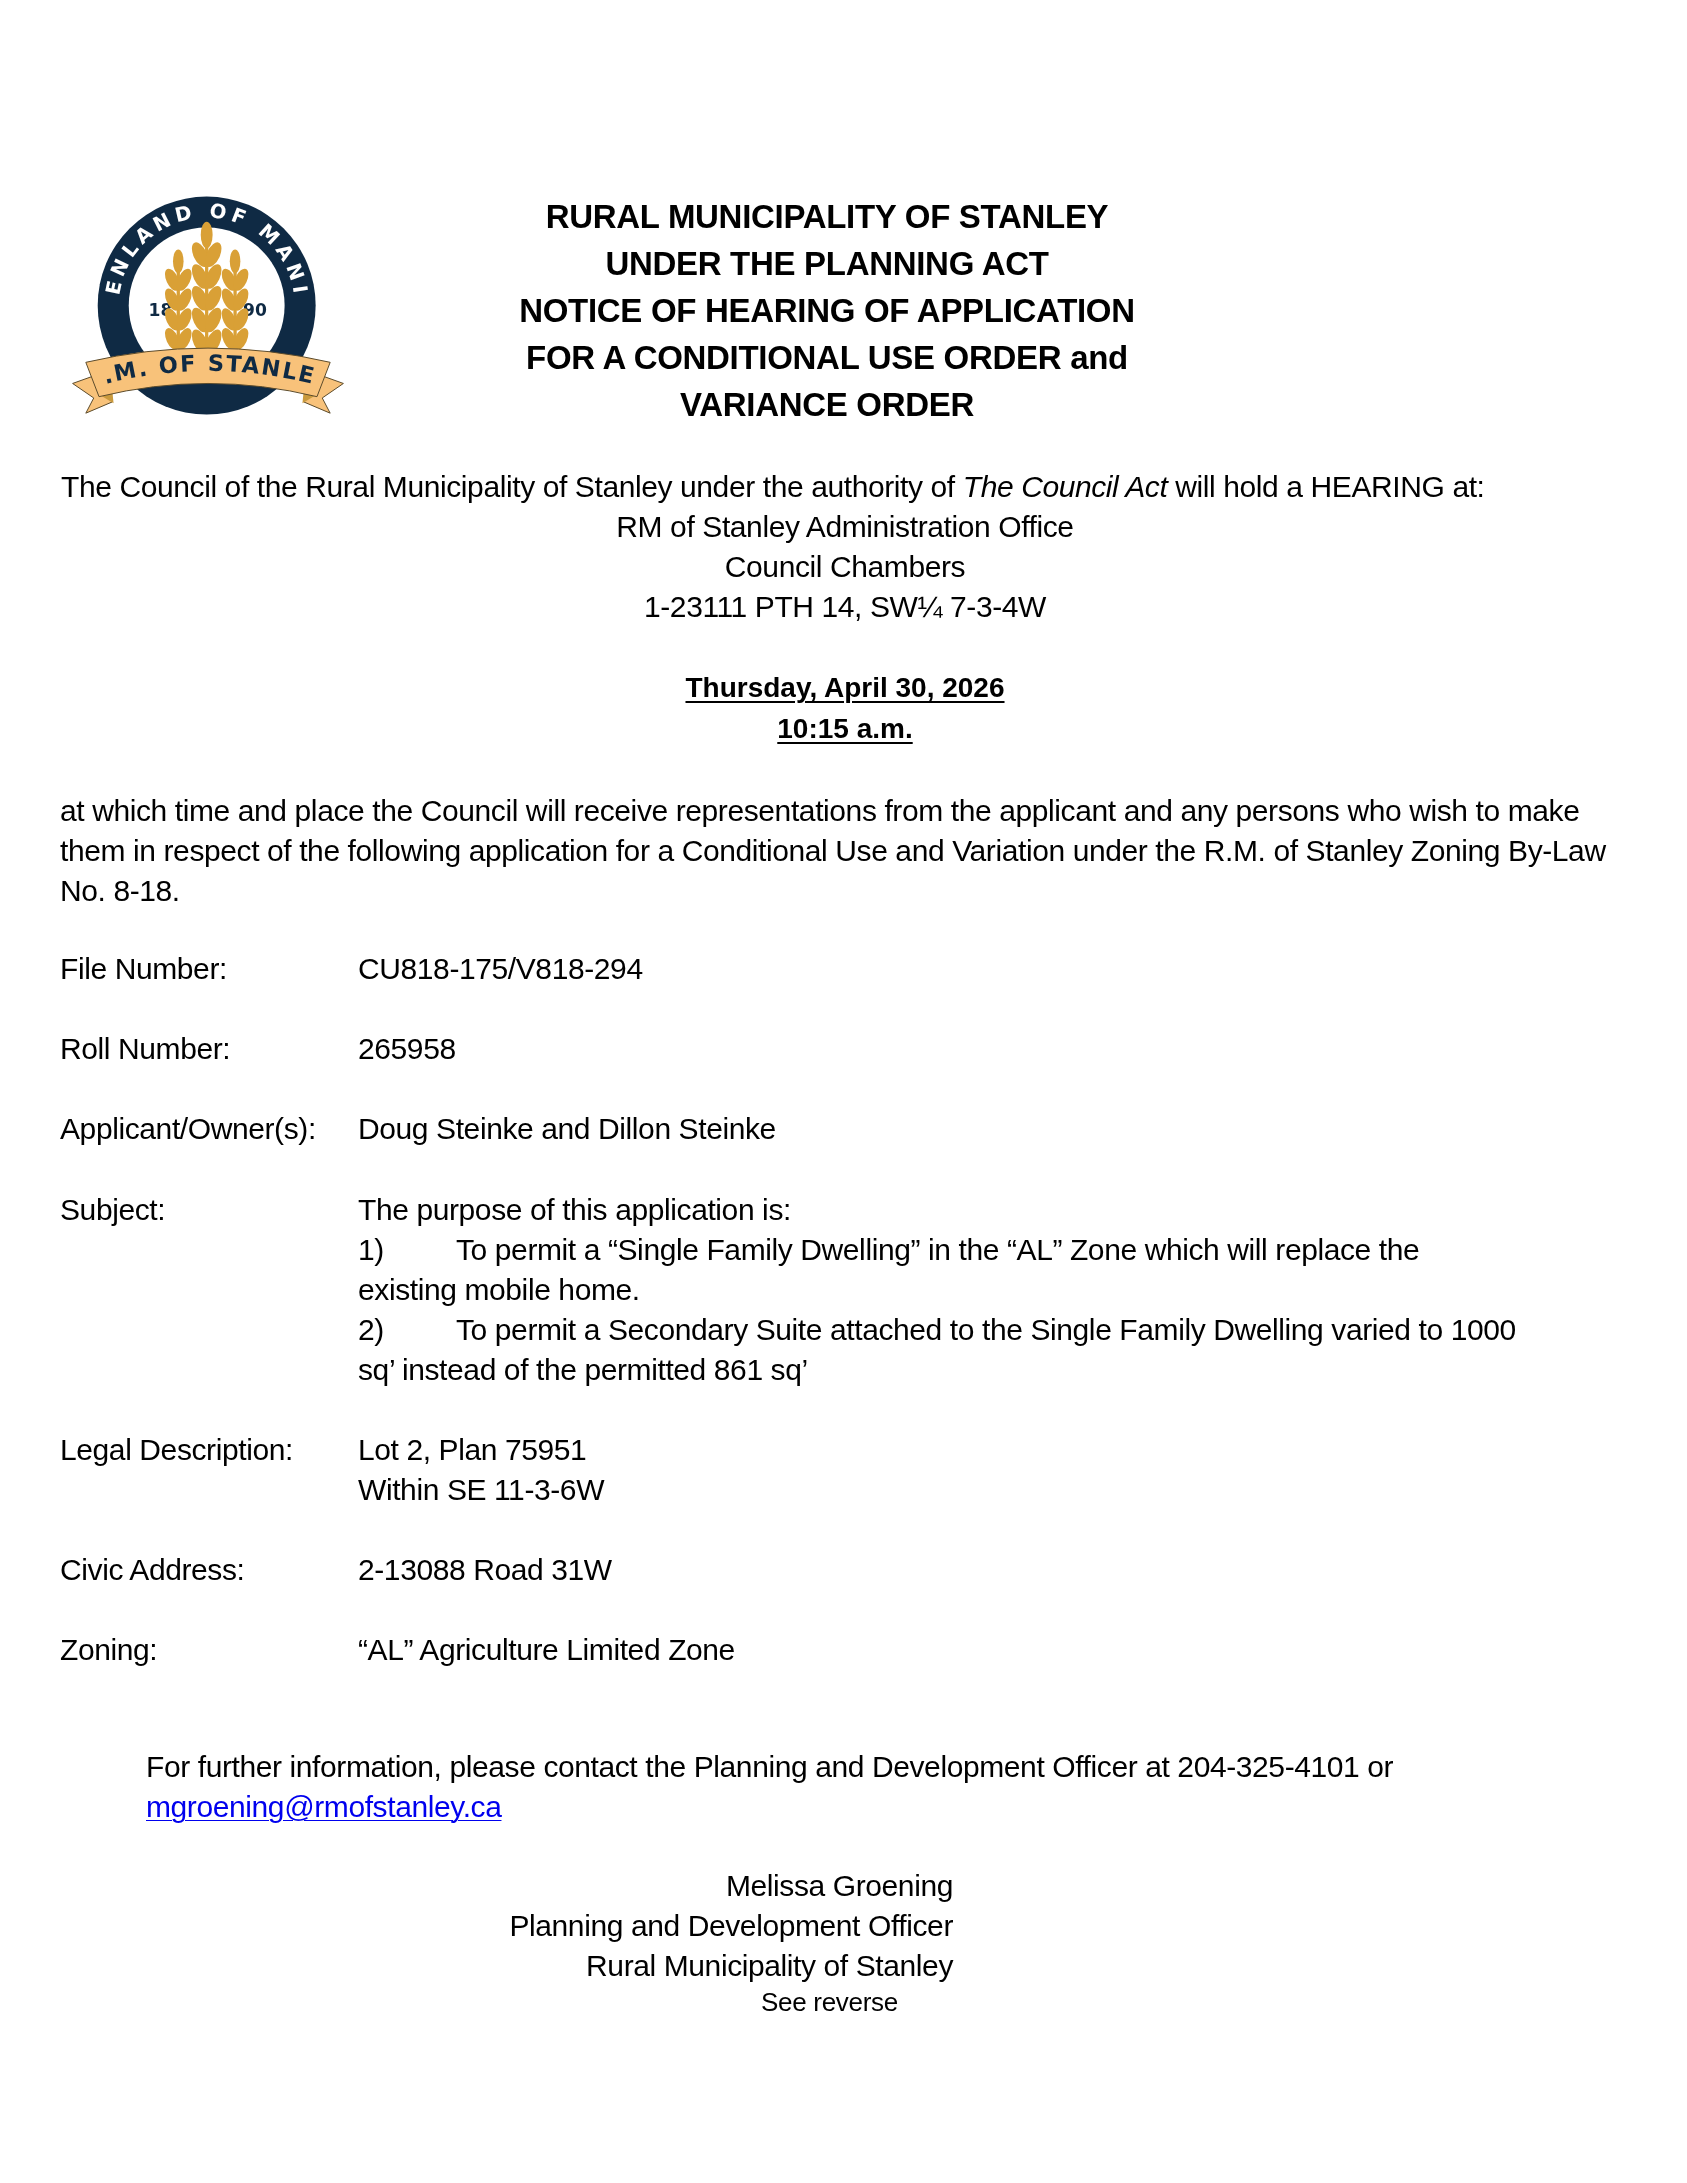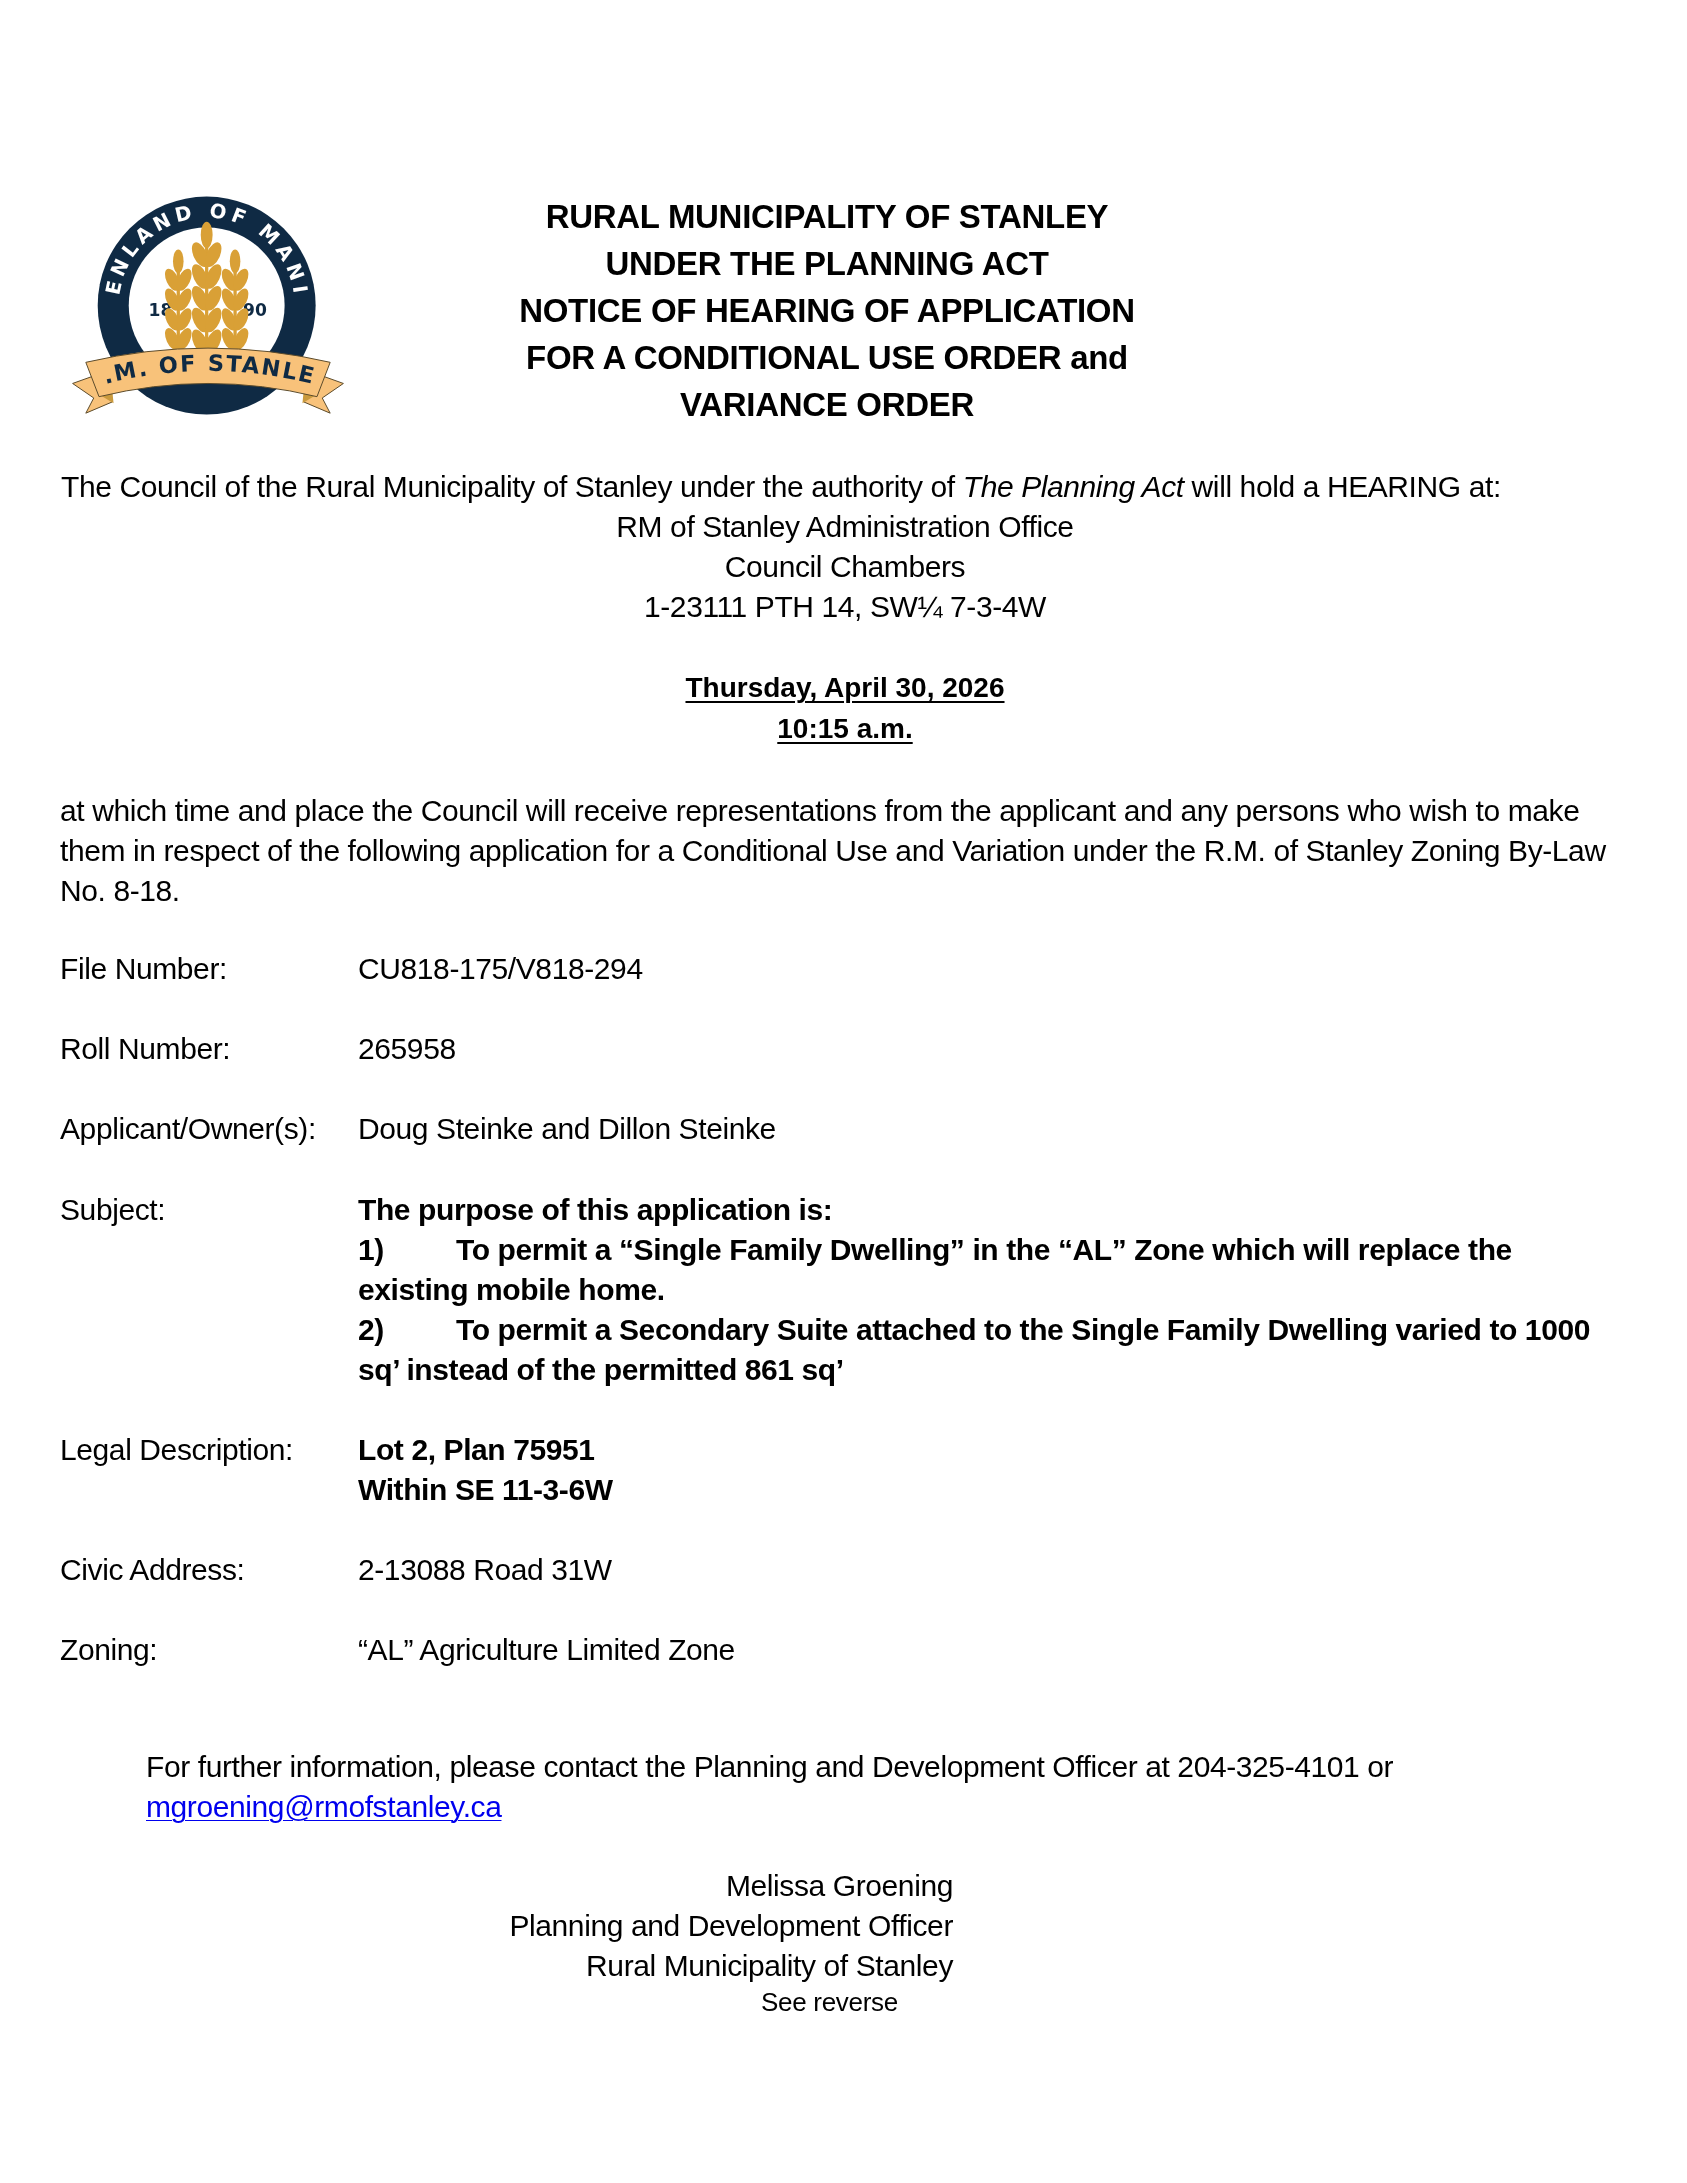--- a/index.html
+++ b/index.html
@@ -15,21 +15,21 @@
   .intro .line { display: block; }
   .intro .first { text-align: left; white-space: nowrap; }
   .hearing { left: 61px; top: 667px; width: 1568px; text-align: center;
              font-weight: bold; font-size: 28px; line-height: 41px; }
   .hearing .line { display: block; }
   .hearing u { text-decoration: underline; text-decoration-thickness: 2px; text-underline-offset: 4px; }
   .para { left: 60px; top: 791px; width: 1575px; }
   .field { left: 60px; width: 1575px; }
   .field .label { position: absolute; left: 0; top: 0; white-space: nowrap; }
   .field .value { position: absolute; left: 298px; top: 0; width: 1277px; }
-  .field .value .line { display: block; font-weight: bold; }
+  .field .value .line { display: block; }
   .item-num { display: inline-block; width: 98px; }
   .contact { left: 146px; top: 1747px; width: 1456px; }
   .contact a { color: #0000EE; text-decoration: underline; text-decoration-thickness: 1.3px; text-underline-offset: 3.3px; text-align: right; }
   .signature { left: 159px; top: 1866px; width: 794px; }
   .signature .line { display: block; text-align: right; }
   .see-reverse { left: 761px; top: 1987px; font-size: 26px; letter-spacing: -0.3px; }
 </style>
 </head>
 <body>
 
@@ -106,21 +106,21 @@
 
 <div class="abs title-block">
   <span class="title-line">RURAL MUNICIPALITY OF STANLEY</span>
   <span class="title-line">UNDER THE PLANNING ACT</span>
   <span class="title-line">NOTICE OF HEARING OF APPLICATION</span>
   <span class="title-line">FOR A CONDITIONAL USE ORDER and</span>
   <span class="title-line">VARIANCE ORDER</span>
 </div>
 
 <div class="abs intro body-text">
-  <span class="line first"><span>The Council of the Rural Municipality of Stanley under the authority of </span><i>The Planning Act</i><span> will hold a HEARING at:</span></span>
+  <span class="line first"><span>The Council of the Rural Municipality of Stanley under the authority of </span><i>The Council Act</i><span> will hold a HEARING at:</span></span>
   <span class="line">RM of Stanley Administration Office</span>
   <span class="line">Council Chambers</span>
   <span class="line">1-23111 PTH 14, SW¼ 7-3-4W</span>
 </div>
 
 <div class="abs hearing">
   <span class="line"><u>Thursday, April 30, 2026</u></span>
   <span class="line"><u>10:15 a.m.</u></span>
 </div>
 

